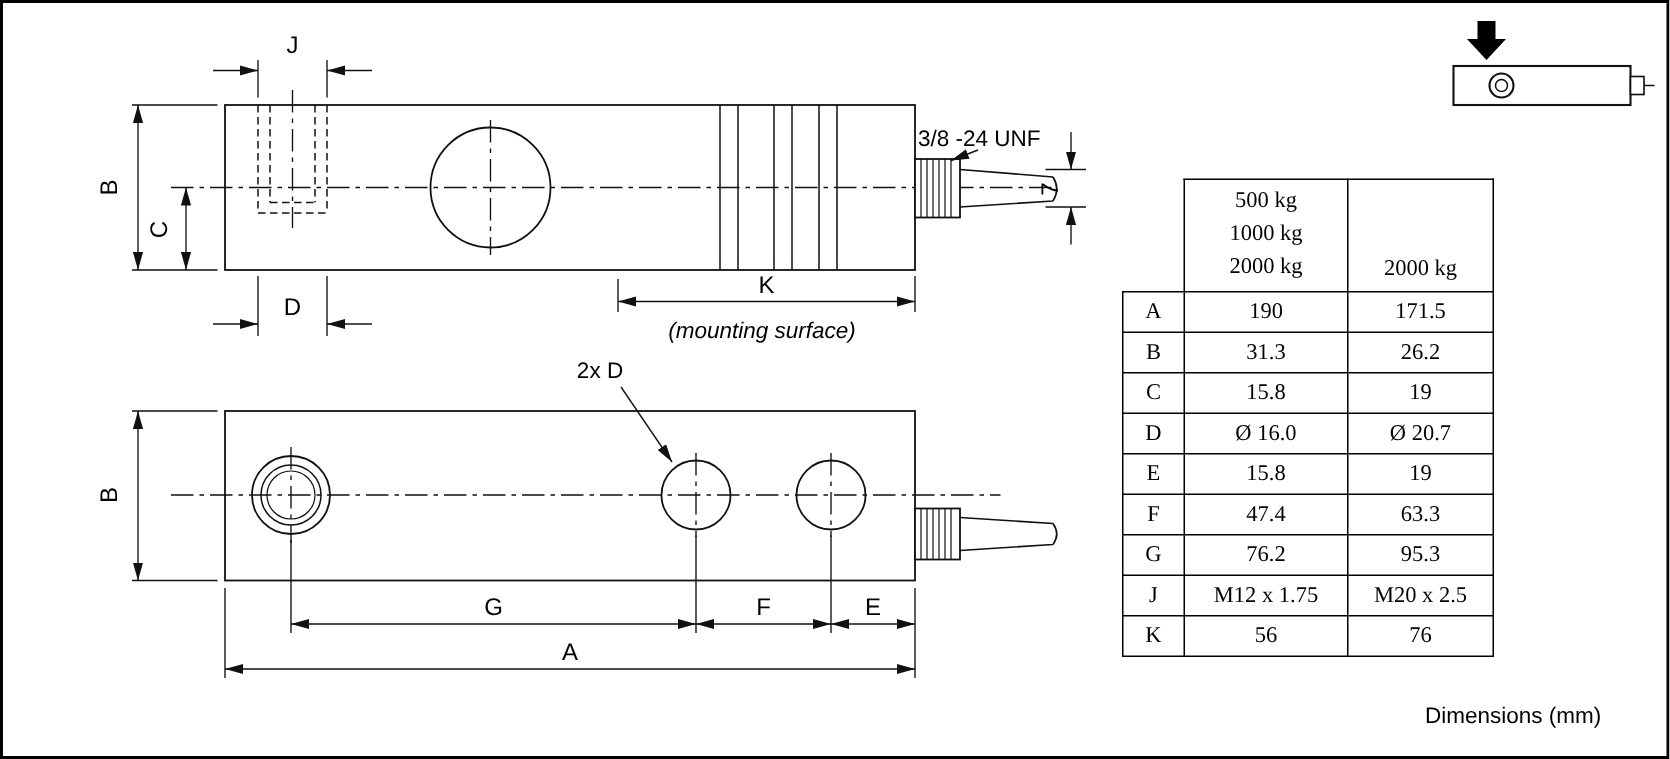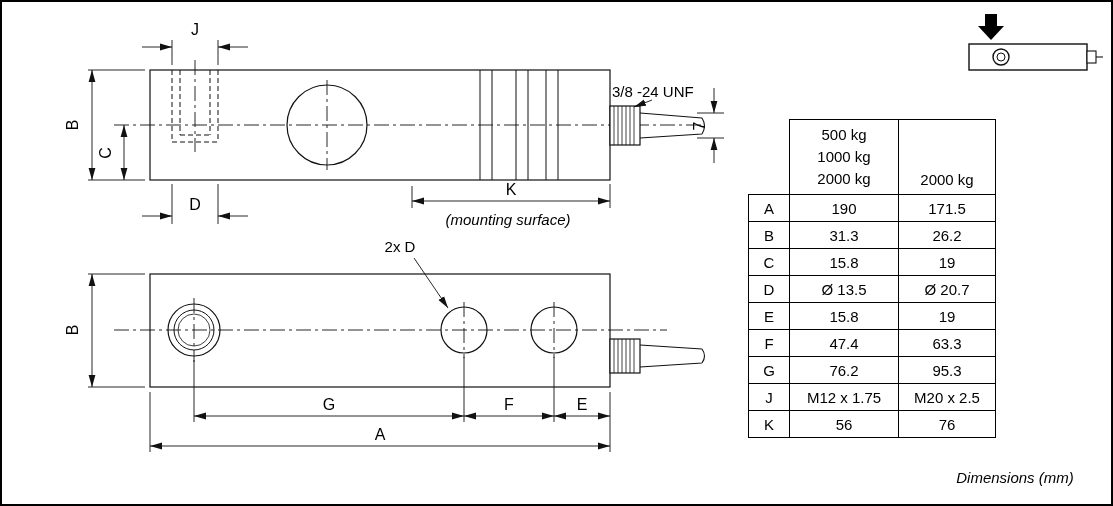--- a/index.html
+++ b/index.html
@@ -25,30 +25,31 @@
     font-size:15px;color:#000;
     table-layout:fixed;
   }
   #dims-table td, #dims-table th{
     border:1px solid #000;
     text-align:center;
     font-weight:normal;
     padding:0 3px;
     height:26px;
     background:#fff;
+    font-family:Liberation Serif, serif;
   }
   #dims-table th.blank{border:none;background:transparent;}
   #dims-table th.hdr1{width:102px;height:74px;vertical-align:middle;line-height:1.45;}
   #dims-table th.hdr2{width:90px;vertical-align:bottom;padding-bottom:6px;}
   #dims-table td.lab{width:34px;}
 
   #caption{
     position:absolute;left:948px;top:467px;
-    width:130px;text-align:center;
-    font-size:15px;font-style:italic;color:#000;
+    width:130px;text-align:left;
+    font-size:15px;color:#000;
   }
 </style>
 </head>
 <body>
 
 <div id="page">
 
   <svg width="1113" height="506" viewBox="0 0 1113 506">
     <defs>
       <marker id="arr" markerUnits="userSpaceOnUse" markerWidth="12" markerHeight="8" viewBox="0 0 12 8" refX="12" refY="4" orient="auto-start-reverse">
@@ -178,21 +179,21 @@
         <td>31.3</td>
         <td>26.2</td>
       </tr>
       <tr>
         <td class="lab">C</td>
         <td>15.8</td>
         <td>19</td>
       </tr>
       <tr>
         <td class="lab">D</td>
-        <td>Ø 13.5</td>
+        <td>Ø 16.0</td>
         <td>Ø 20.7</td>
       </tr>
       <tr>
         <td class="lab">E</td>
         <td>15.8</td>
         <td>19</td>
       </tr>
       <tr>
         <td class="lab">F</td>
         <td>47.4</td>

